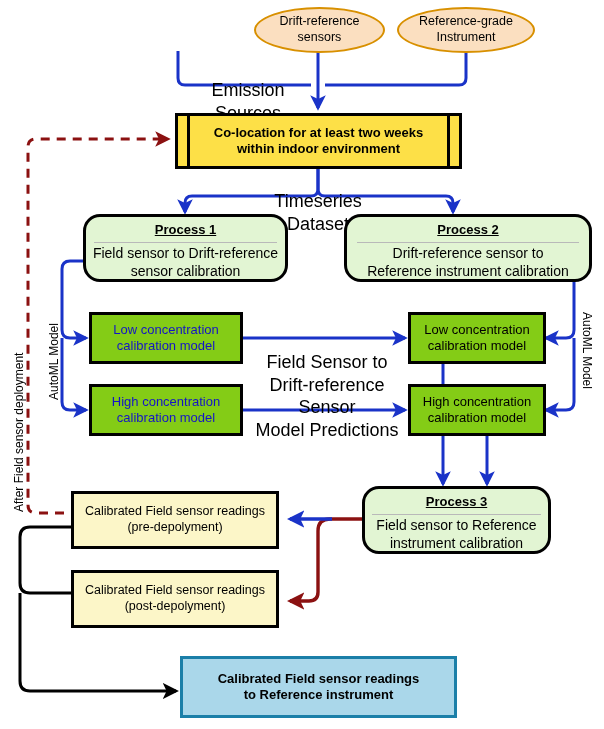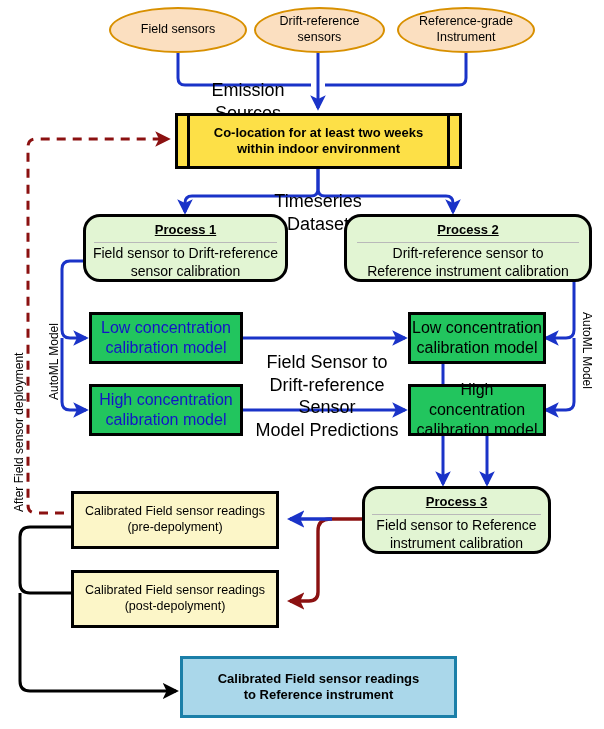--- a/index.html
+++ b/index.html
@@ -21,21 +21,21 @@
   
   .proc{background:#e2f5d3;border:3px solid #000;border-radius:17px;
         flex-direction:column;justify-content:flex-start;padding:0;overflow:hidden;}
   .proc .ttl{width:100%;font-weight:bold;font-size:13px;color:#000;
              text-decoration:underline;padding:5px 0 4px 0;box-sizing:border-box;}
   .proc .rule{width:92%;height:0;border-top:1px solid #b9b9b9;}
   .proc .bdy{flex:1;display:flex;align-items:center;justify-content:center;
              font-size:14px;color:#000;padding:2px 6px;box-sizing:border-box;}
 
   
-  .model{background:#22c55e;border:3px solid #000;font-size:16px;}
+  .model{background:#84cc16;border:3px solid #000;font-size:13px;}
   .model.blue{color:#1414c8;}
   .model.dark{color:#000;}
 
   
   .readings{background:#fcf6c8;border:3px solid #000;font-size:12.5px;color:#000;}
 
   
   .final{background:#aad7ea;border:3px solid #1b7fa8;font-weight:bold;
          font-size:13px;color:#000;}
 
@@ -97,23 +97,20 @@
     <g fill="none" stroke="#8b1111" stroke-width="3" stroke-dasharray="9,7">
       <path d="M80,513 L36,513 Q28,513 28,505 L28,147 Q28,139 36,139 L168,139" marker-end="url(#ar)"></path>
     </g>
 
     <g fill="none" stroke="#000000" stroke-width="3">
       <path d="M80,527 L30,527 Q20,527 20,537 L20,583 Q20,593 30,593 L80,593"></path>
       <path d="M20,593 L20,681 Q20,691 30,691 L176,691" marker-end="url(#ak)"></path>
     </g>
   </svg>
 
-  <div class="node ellipse" style="left:109px;top:7px;width:138px;height:46px;">
-    <span style="white-space:pre-line;">Field sensors</span>
-  </div>
   <div class="node ellipse" style="left:254px;top:7px;width:131px;height:46px;">
     <span style="white-space:pre-line;">Drift-reference
 sensors</span>
   </div>
   <div class="node ellipse" style="left:397px;top:7px;width:138px;height:46px;">
     <span style="white-space:pre-line;">Reference-grade
 Instrument</span>
   </div>
 
   <div class="lbl" style="left: 178px; top: 79px; width: 140px; white-space: pre-line;">Emission Sources</div>

